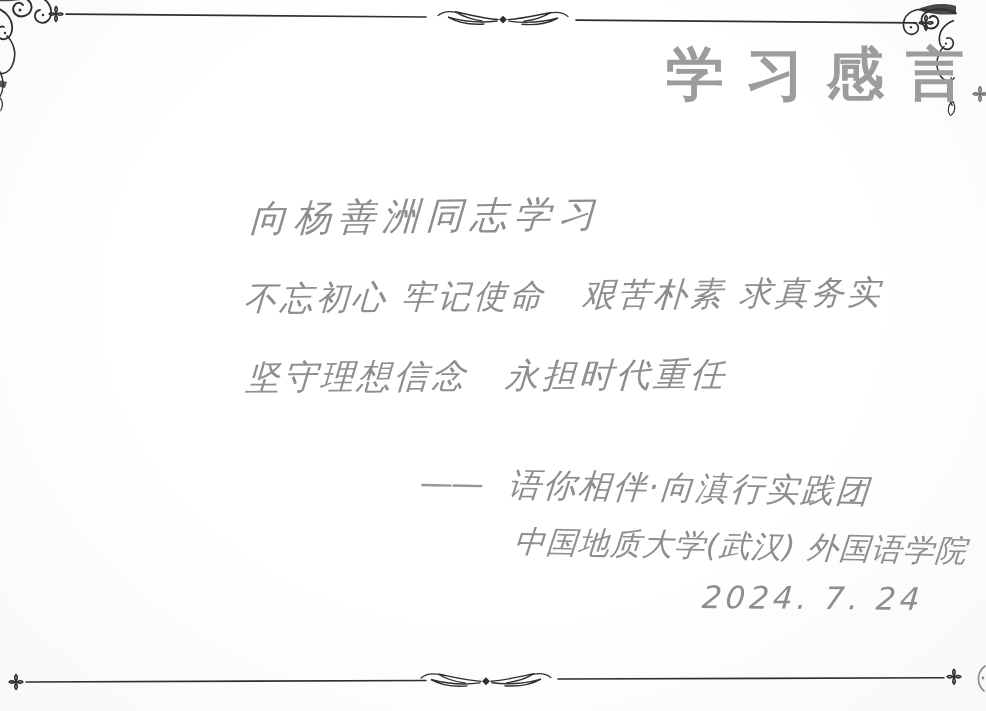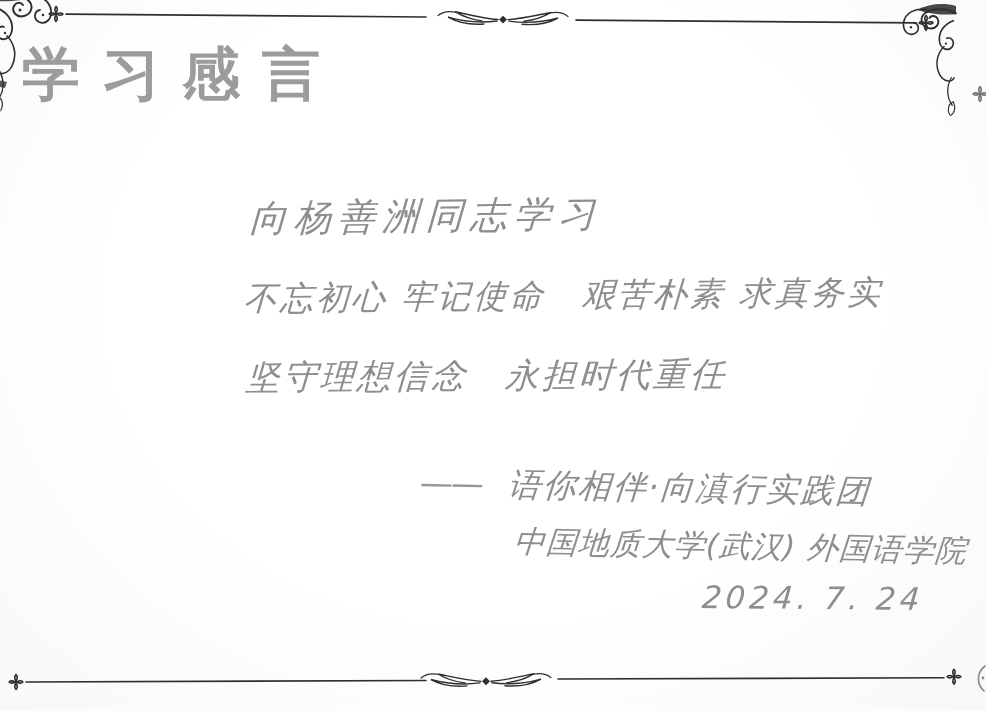--- a/index.html
+++ b/index.html
@@ -9,21 +9,21 @@
     background:#ffffff;
   }
   .page{
     position:relative;width:986px;height:711px;
     background:radial-gradient(ellipse at 50% 42%, #fffffe 55%, #f8f8f6 100%);
   }
   .deco{position:absolute;pointer-events:none;}
   .ink{stroke:#2f2f2f;fill:none;stroke-linecap:round;}
   .page-title{
     position:absolute;top:36px;left:0;width:100%;margin:0;
-    text-align:left;
+    text-align:right;
     font-family:"Liberation Serif","DejaVu Serif",serif;
     font-weight:700;
     font-size:58px;
     letter-spacing:22px;
     text-indent:22px; 
     color:#9c9c9c;
     white-space:nowrap;
   }
   .hw{
     position:absolute;

